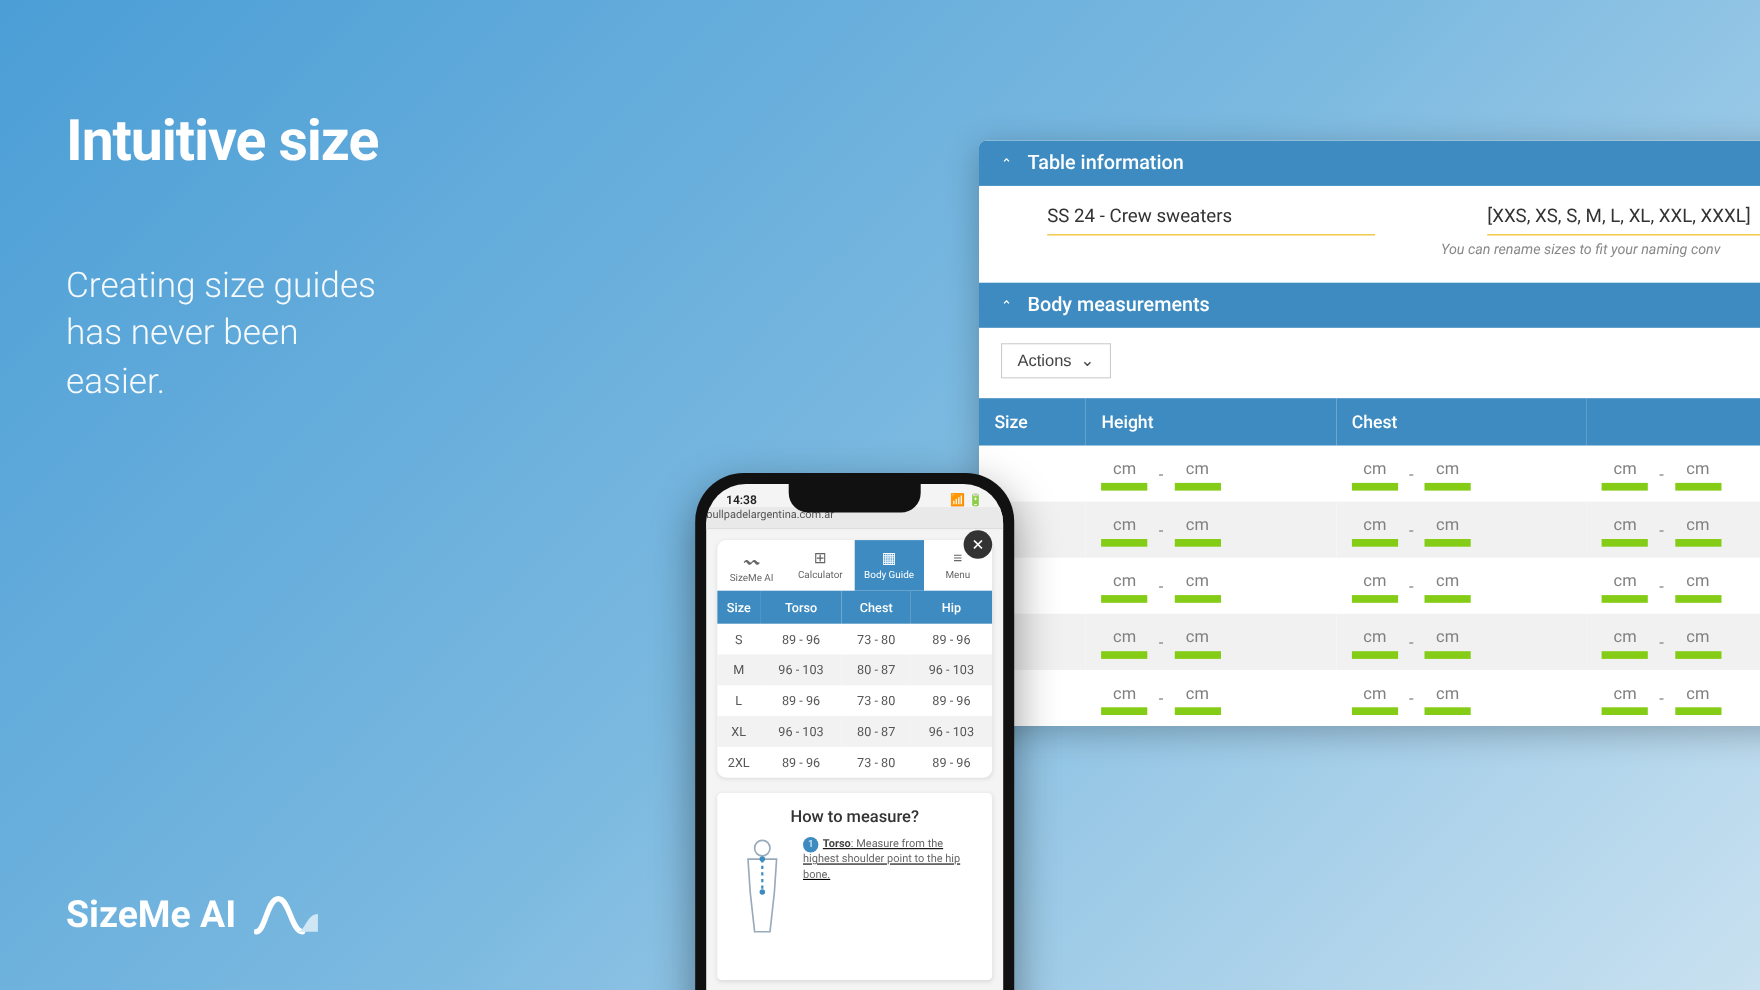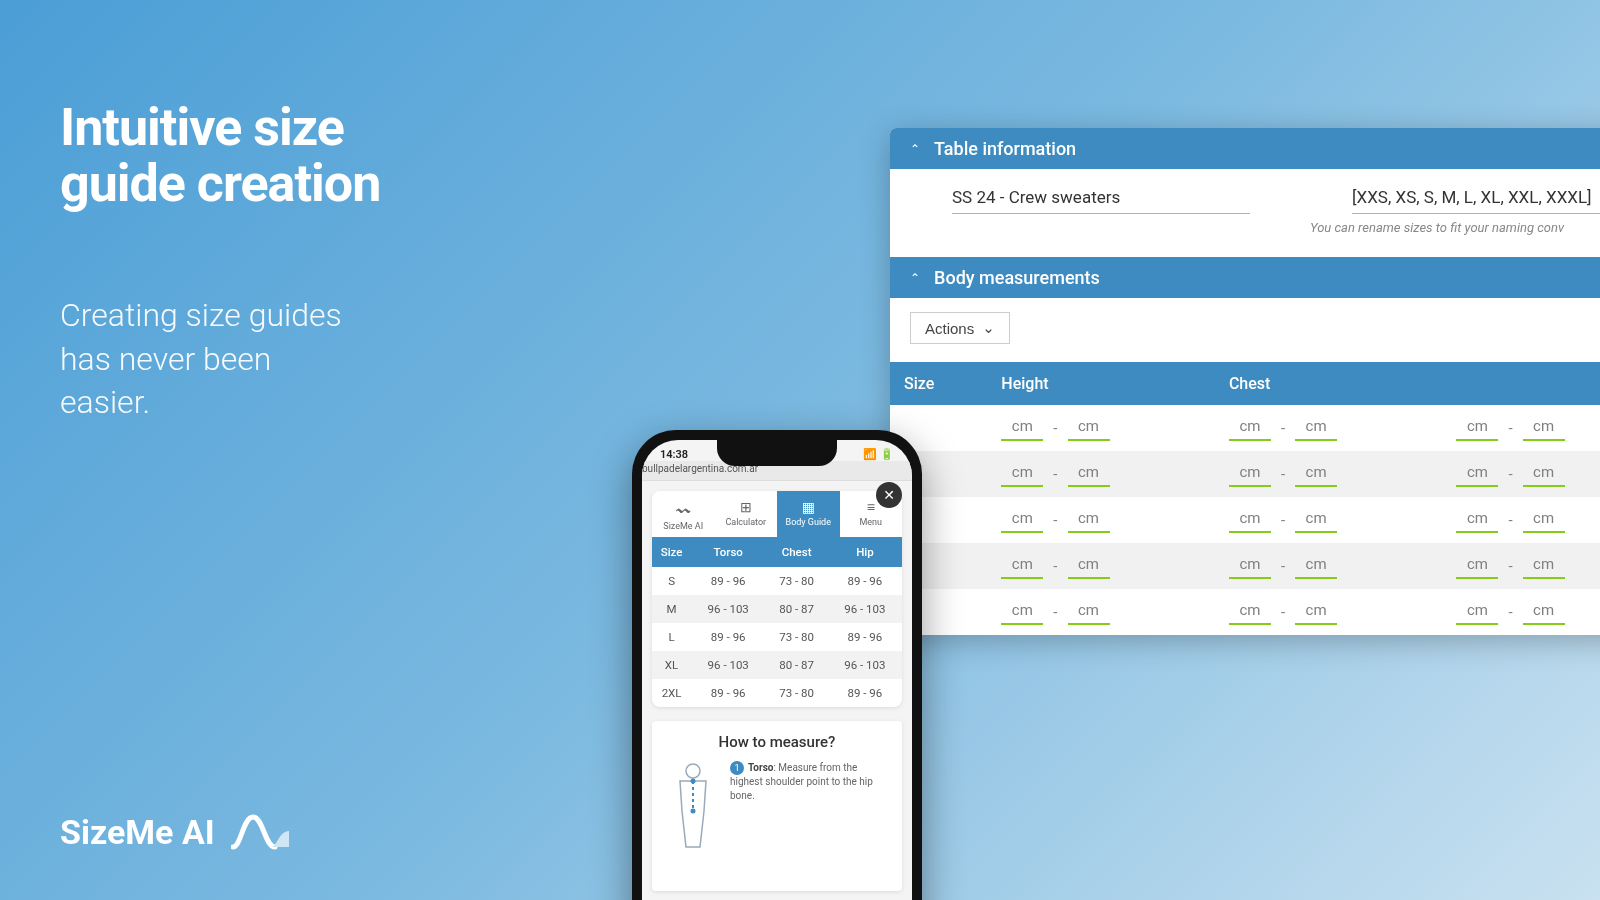--- a/index.html
+++ b/index.html
@@ -117,21 +117,21 @@
   padding: 10px 14px;
 }
 .cm-cell {
   display: flex;
   align-items: center;
   gap: 10px;
   color: #808080;
   font-size: 15px;
 }
 .cm {
-  border-bottom: 2px solid #84cc16;
+  border-bottom: 7px solid #84cc16;
   padding: 2px 6px 4px 6px;
   min-width: 42px;
   display: inline-block;
   text-align: center;
 }
 
 .phone {
   position: absolute;
   top: 430px;
   left: 632px;
@@ -204,37 +204,36 @@
 .mini-table tbody tr:nth-child(even) td { background: #f2f2f2; }
 .howto {
   margin: 14px 10px 0 10px; background: #fff; border-radius: 4px;
   padding: 12px 14px 40px 14px;
   box-shadow: 0 1px 4px rgba(0,0,0,.1);
 }
 .howto h3 {
   font-size: 15px; font-weight: 500; color: #333;
   text-align: center; margin-bottom: 10px;
 }
-.howto-row { display: flex; gap: 10px; align-items: flex-start; }
+.howto-row { display: flex; gap: 10px; align-items: flex-start; text-decoration: underline; }
 .body-svg { width: 54px; flex-shrink: 0; }
 .howto-text { font-size: 10px; color: #666; line-height: 1.35; }
 .howto-text b { color: #444; }
 .bullet {
   display: inline-flex; width: 14px; height: 14px; border-radius: 50%;
   background: #3d8bc0; color: #fff; font-size: 9px;
   align-items: center; justify-content: center; margin-right: 4px;
 }
 </style>
 </head>
 <body>
 
 <div class="hero">
   <h1>
     <span>Intuitive size</span><br>
-    <span>guide creation</span>
   </h1>
   <p>
     <span>Creating size guides</span><br>
     <span>has never been</span><br>
     <span>easier.</span>
   </p>
 </div>
 
 <div class="brand">
   <span class="brand-text">SizeMe AI</span>

